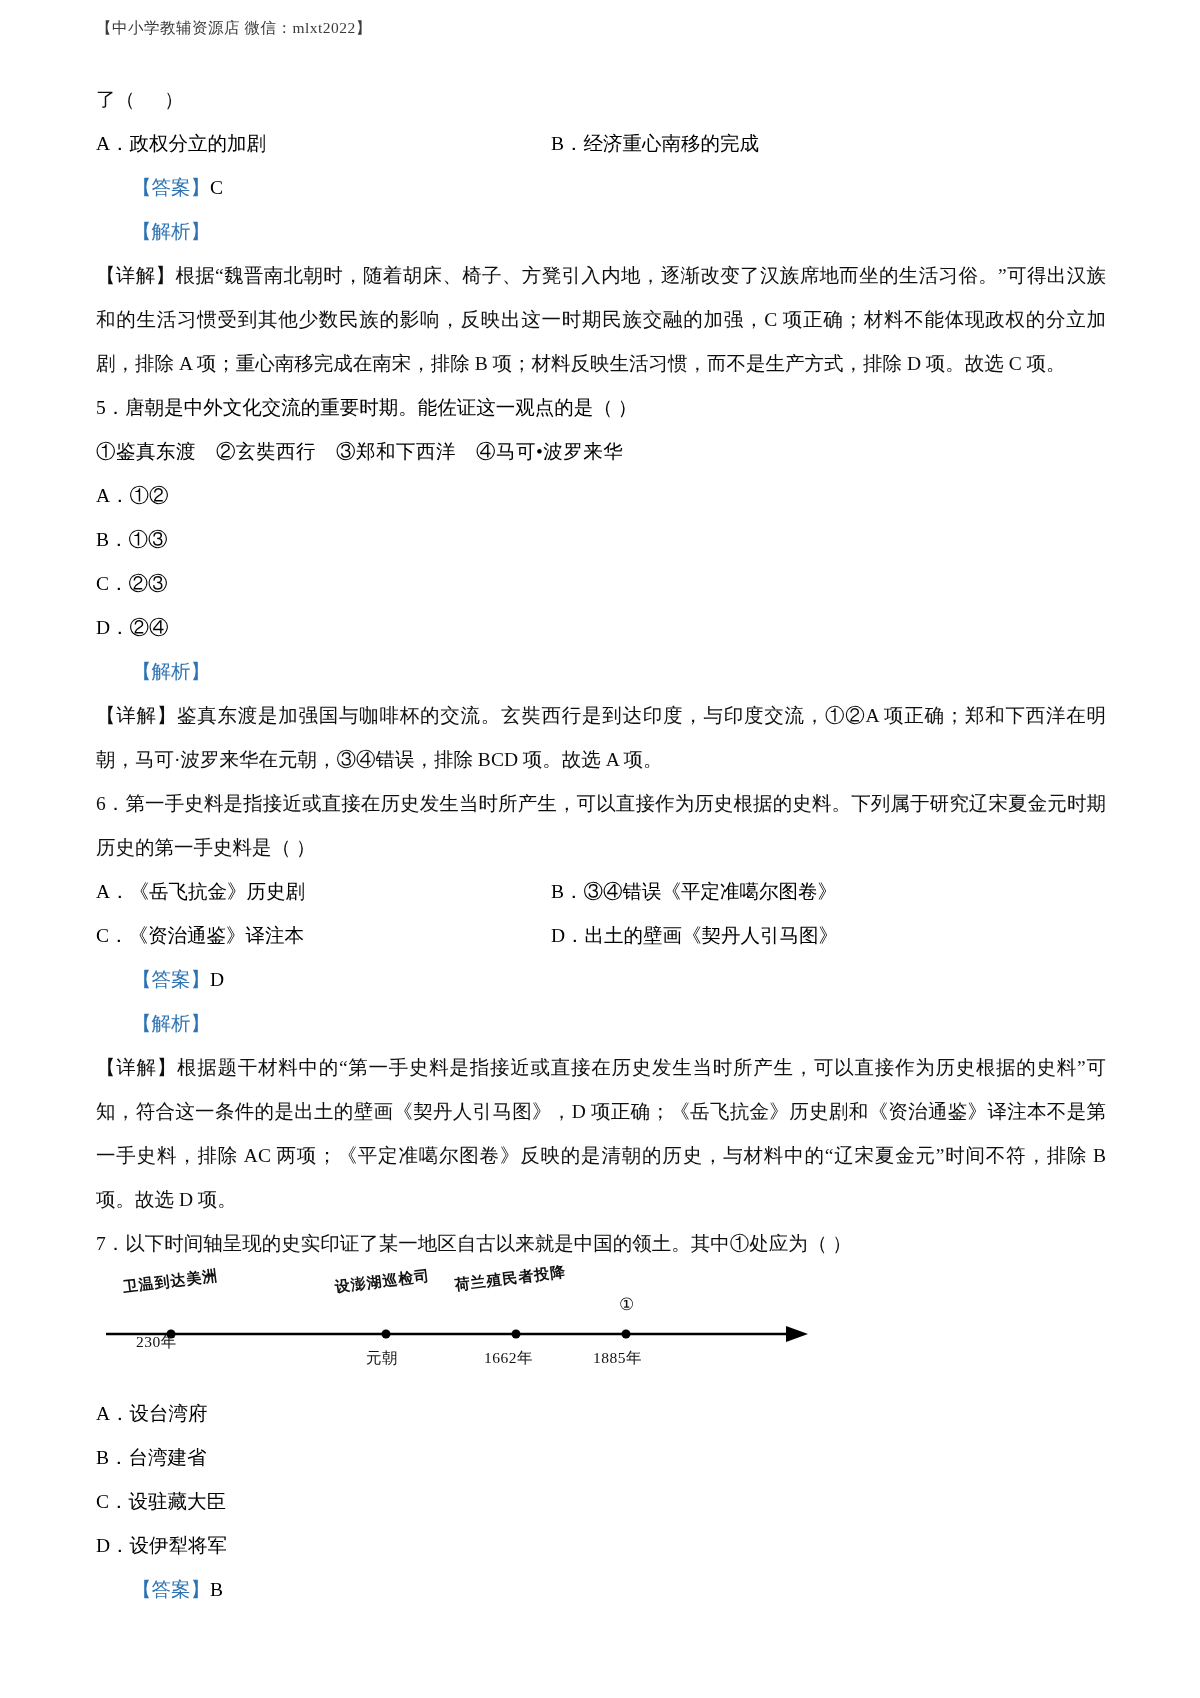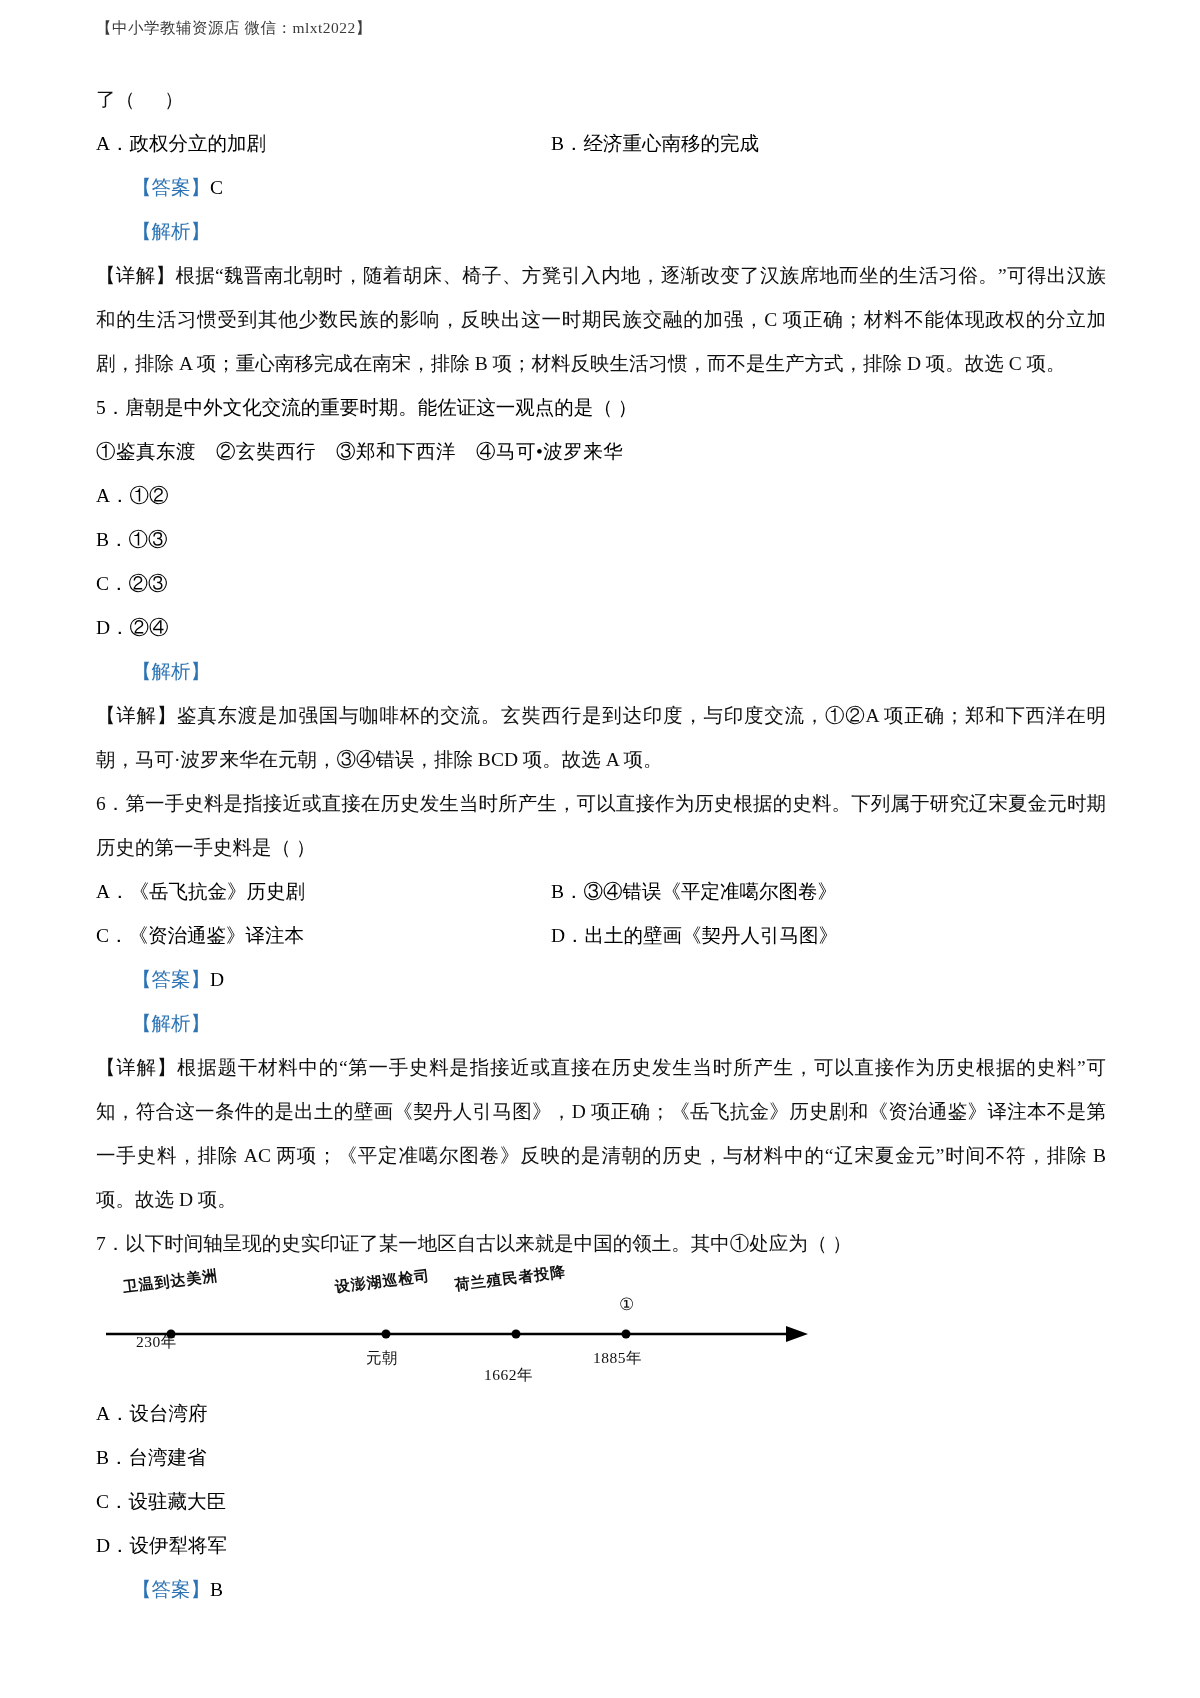--- a/index.html
+++ b/index.html
@@ -176,21 +176,21 @@
         <circle cx="530" cy="62" r="4.5" fill="#000"></circle>
       </svg>
 
       <div class="tl-label tl-top" style="left: 28px; top: 6px;">卫温到达美洲</div>
       <div class="tl-label tl-bottom" style="left: 40px; top: 60px;">230年</div>
 
       <div class="tl-label tl-top" style="left: 240px; top: 6px;">设澎湖巡检司</div>
       <div class="tl-label tl-bottom" style="left: 270px; top: 76px;">元朝</div>
 
       <div class="tl-label tl-top" style="left: 360px; top: 4px;">荷兰殖民者投降</div>
-      <div class="tl-label tl-bottom" style="left: 388px; top: 93px; text-align: center;">1662年</div>
+      <div class="tl-label tl-bottom" style="left: 388px; top: 76px; text-align: center;">1662年</div>
 
       <div class="tl-label tl-circ" style="left: 523px; top: 22px;">①</div>
       <div class="tl-label tl-bottom" style="left: 497px; top: 76px;">1885年</div>
     </div>
 
     <div class="opts4">
       <div class="c">A．设台湾府</div>
       <div class="c">B．台湾建省</div>
       <div class="c">C．设驻藏大臣</div>
       <div class="c">D．设伊犁将军</div>

